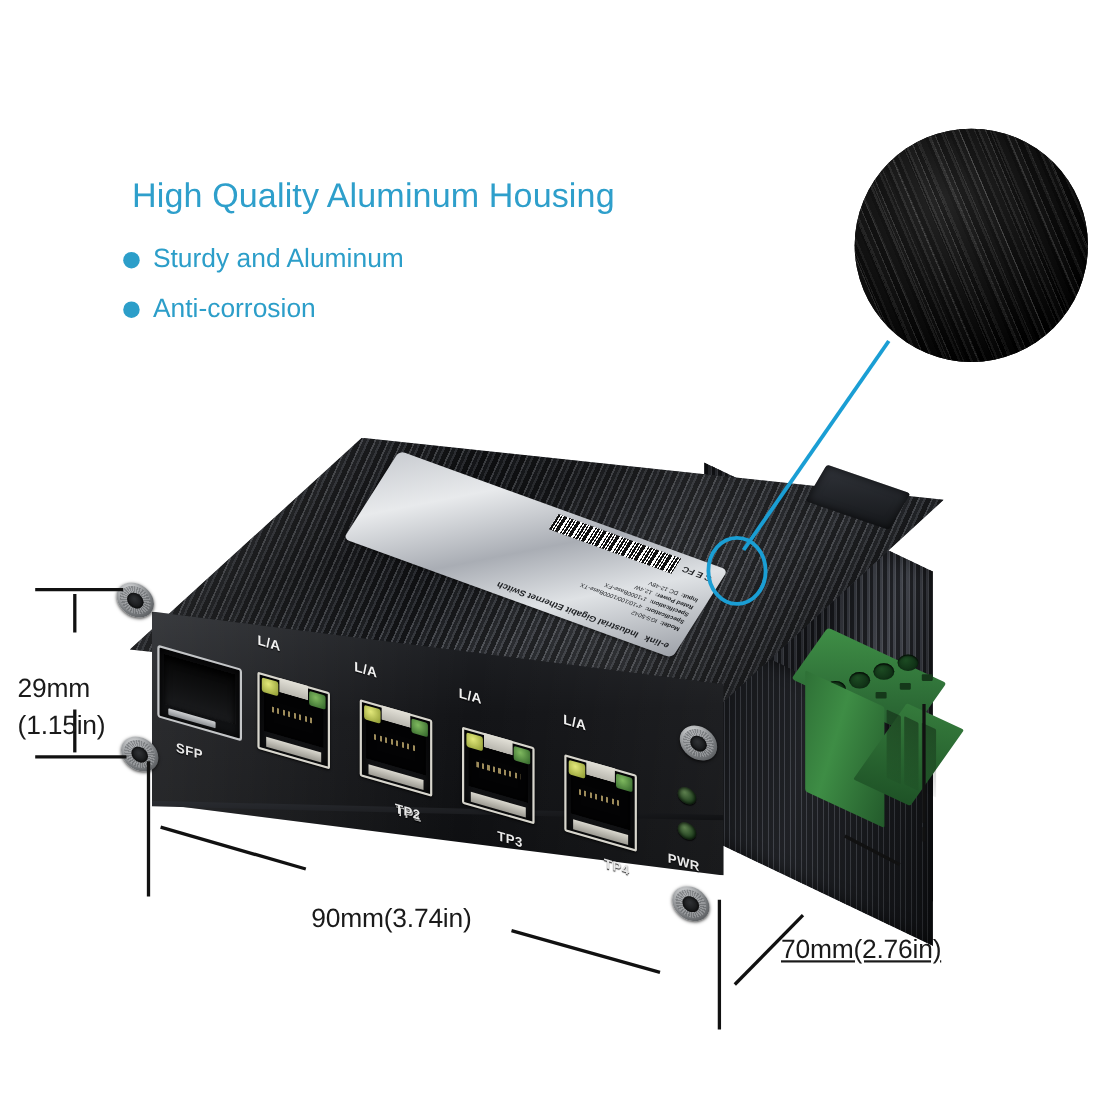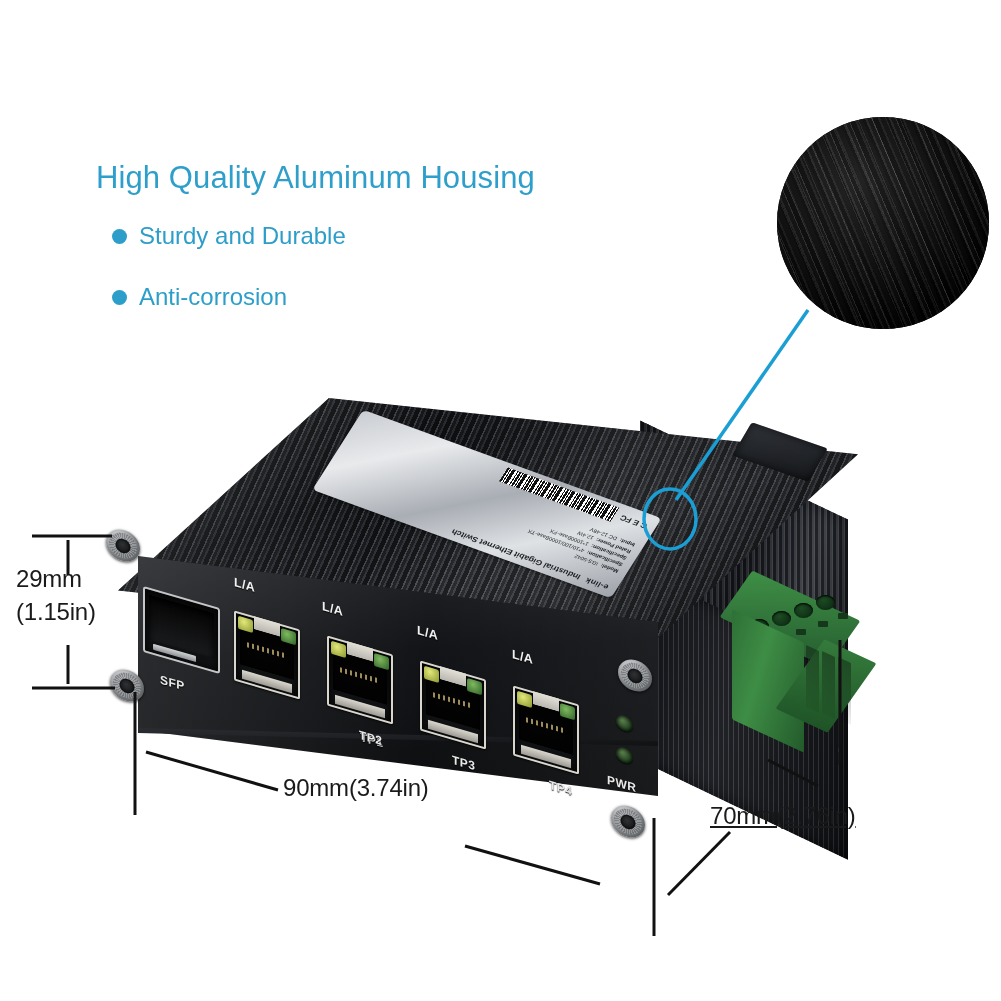--- a/index.html
+++ b/index.html
@@ -1,27 +1,27 @@
 <!DOCTYPE html>
 <html><head>
 <meta charset="utf-8">
 <style>
   html,body{margin:0;padding:0;background:#ffffff;}
   body{width:1001px;height:1001px;overflow:hidden;font-family:"Liberation Sans",sans-serif;}
   #stage{position:relative;width:1001px;height:1001px;background:#ffffff;}
 
   
   .headline{
-    position:absolute;left:96px;top:160px;
+    position:absolute;left:120px;top:160px;
     font-size:31px;font-weight:400;letter-spacing:.1px;
     color:#2e9fcb;white-space:nowrap;
   }
   .bullet-row{position:absolute;display:flex;align-items:center;gap:12px;white-space:nowrap;}
   .bullet-row.b1{left:112px;top:222px;}
-  .bullet-row.b2{left:112px;top:267px;margin-top:16px;}
+  .bullet-row.b2{left:112px;top:267px;}
   .bullet-dot{width:15px;height:15px;border-radius:50%;background:#2c9ec9;flex:none;}
   .bullet-text{font-size:24px;color:#2c9ec9;font-weight:400;}
 
   
   .mag-circle{
     position:absolute;left:777px;top:117px;width:212px;height:212px;border-radius:50%;
     overflow:hidden;background:#0c0c0c;
   }
   .mag-tex{
     position:absolute;left:-60px;top:-60px;width:340px;height:340px;
@@ -275,34 +275,34 @@
     background:linear-gradient(160deg,#357b3c,#1e5226);
     transform:skewY(25deg) skewX(-28deg);
     border-radius:2px;
   }
   .term-rib{
     position:absolute;width:13px;height:62px;border-radius:1px;
     background:linear-gradient(180deg,rgba(0,0,0,.35),rgba(0,0,0,.05));
   }
 
   
-  .dim{position:absolute;color:#1a1a1a;font-size:24px;letter-spacing:-.2px;white-space:nowrap;}
+  .dim{position:absolute;color:#1a1a1a;font-size:24px;letter-spacing:-.2px;white-space:nowrap;margin-top:48px;}
   .dim-line1{position:absolute;left:16px;top:565px;}
   .dim-line2{position:absolute;left:16px;top:598px;}
 </style>
 </head>
 <body>
 
 <div id="stage">
 
   <div class="headline">High Quality Aluminum Housing</div>
 
   <div class="bullet-row b1">
     <span class="bullet-dot"></span>
-    <span class="bullet-text">Sturdy and Durable</span>
+    <span class="bullet-text">Sturdy and Aluminum</span>
   </div>
   <div class="bullet-row b2">
     <span class="bullet-dot"></span>
     <span class="bullet-text">Anti-corrosion</span>
   </div>
 
   <div class="mag-circle">
     <div class="mag-tex"></div>
     <div class="mag-tex2"></div>
     <div class="mag-shade"></div>

